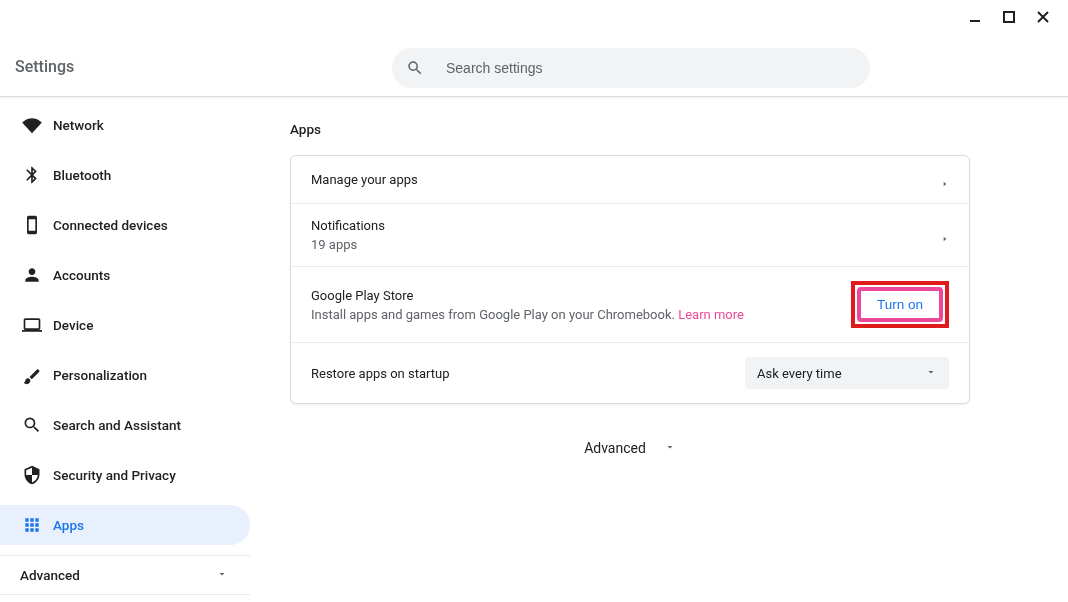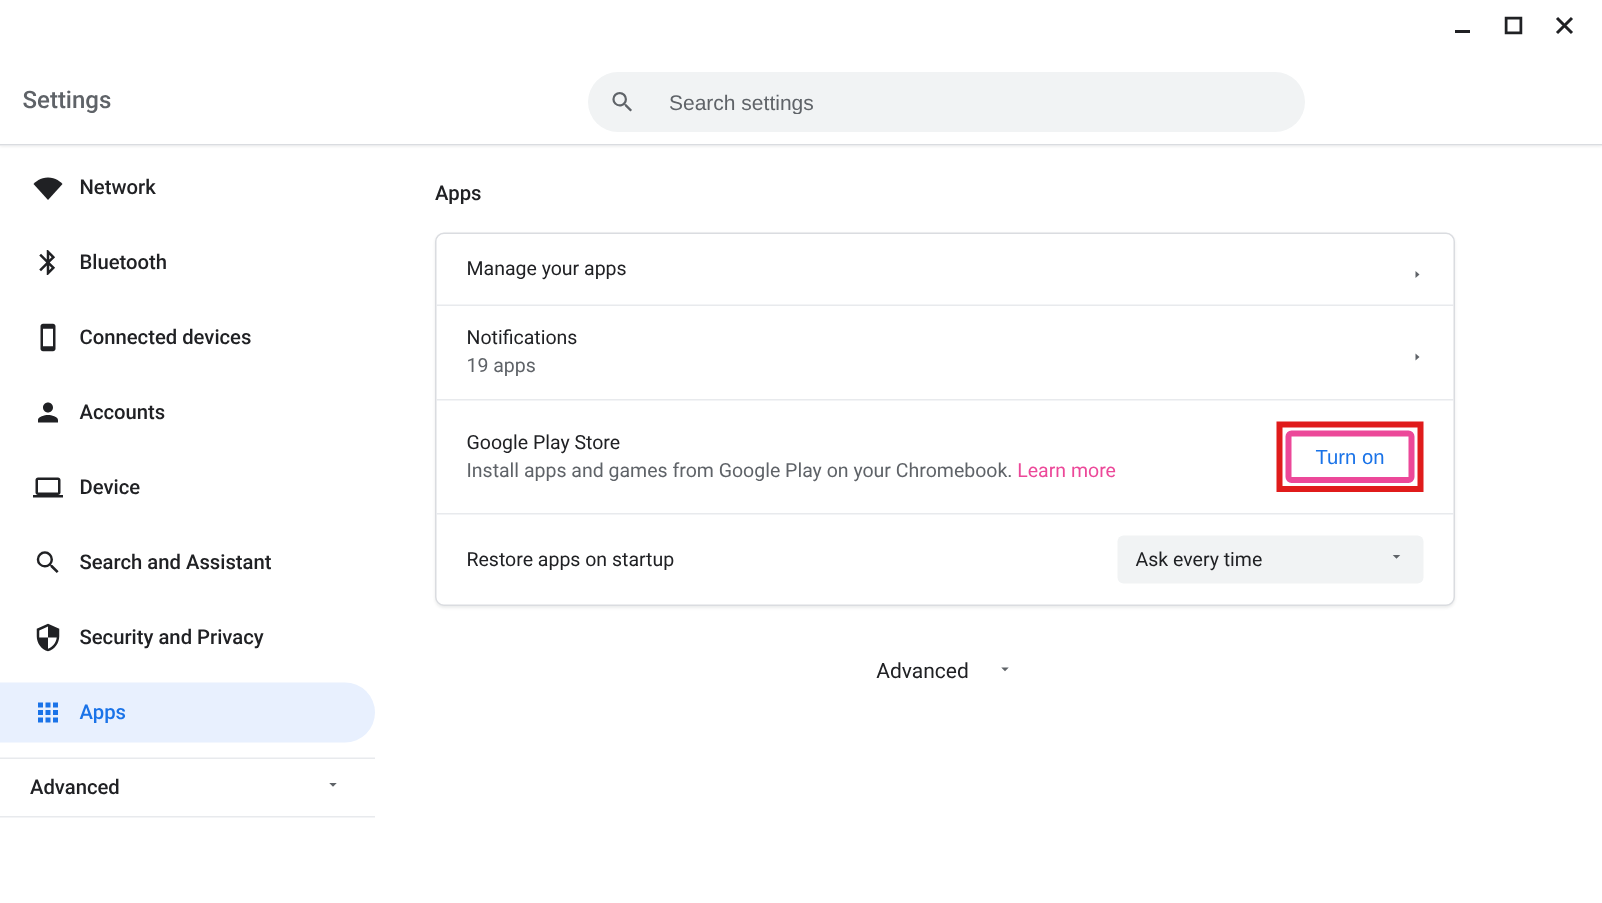--- a/index.html
+++ b/index.html
@@ -257,20 +257,28 @@
 
     <div class="side-item">
       <span class="icon">
         <svg width="20" height="20" viewBox="0 0 24 24">
             <path fill="#202124" d="M20 18c1.1 0 2-.9 2-2V6c0-1.1-.9-2-2-2H4c-1.1 0-2 .9-2 2v10c0 1.1.9 2 2 2H0v2h24v-2h-4zM4 6h16v10H4V6z"></path>
           </svg>
       </span>
       <span>Device</span>
     </div>
 
+    <div class="side-item">
+      <span class="icon">
+        <svg width="20" height="20" viewBox="0 0 24 24">
+            <path fill="#202124" d="M7 16c-1.66 0-3 1.34-3 3 0 1.31-1.16 2-2 2 .92 1.22 2.49 2 4 2 2.21 0 4-1.79 4-4 0-1.66-1.34-3-3-3zm13.71-9.37l-1.34-1.34c-.39-.39-1.02-.39-1.41 0L9 14.25 11.75 17l8.96-8.96c.39-.39.39-1.02 0-1.41z"></path>
+          </svg>
+      </span>
+      <span>Personalization</span>
+    </div>
 
     <div class="side-item">
       <span class="icon">
         <svg width="20" height="20" viewBox="0 0 24 24">
             <path fill="#202124" d="M15.5 14h-.79l-.28-.27A6.471 6.471 0 0016 9.5 6.5 6.5 0 109.5 16c1.61 0 3.09-.59 4.23-1.57l.27.28v.79L19 20.49 20.49 19 15.5 14zm-6 0C7.01 14 5 11.99 5 9.5S7.01 5 9.5 5 14 7.01 14 9.5 11.99 14 9.5 14z"></path>
           </svg>
       </span>
       <span>Search and Assistant</span>
     </div>
 

